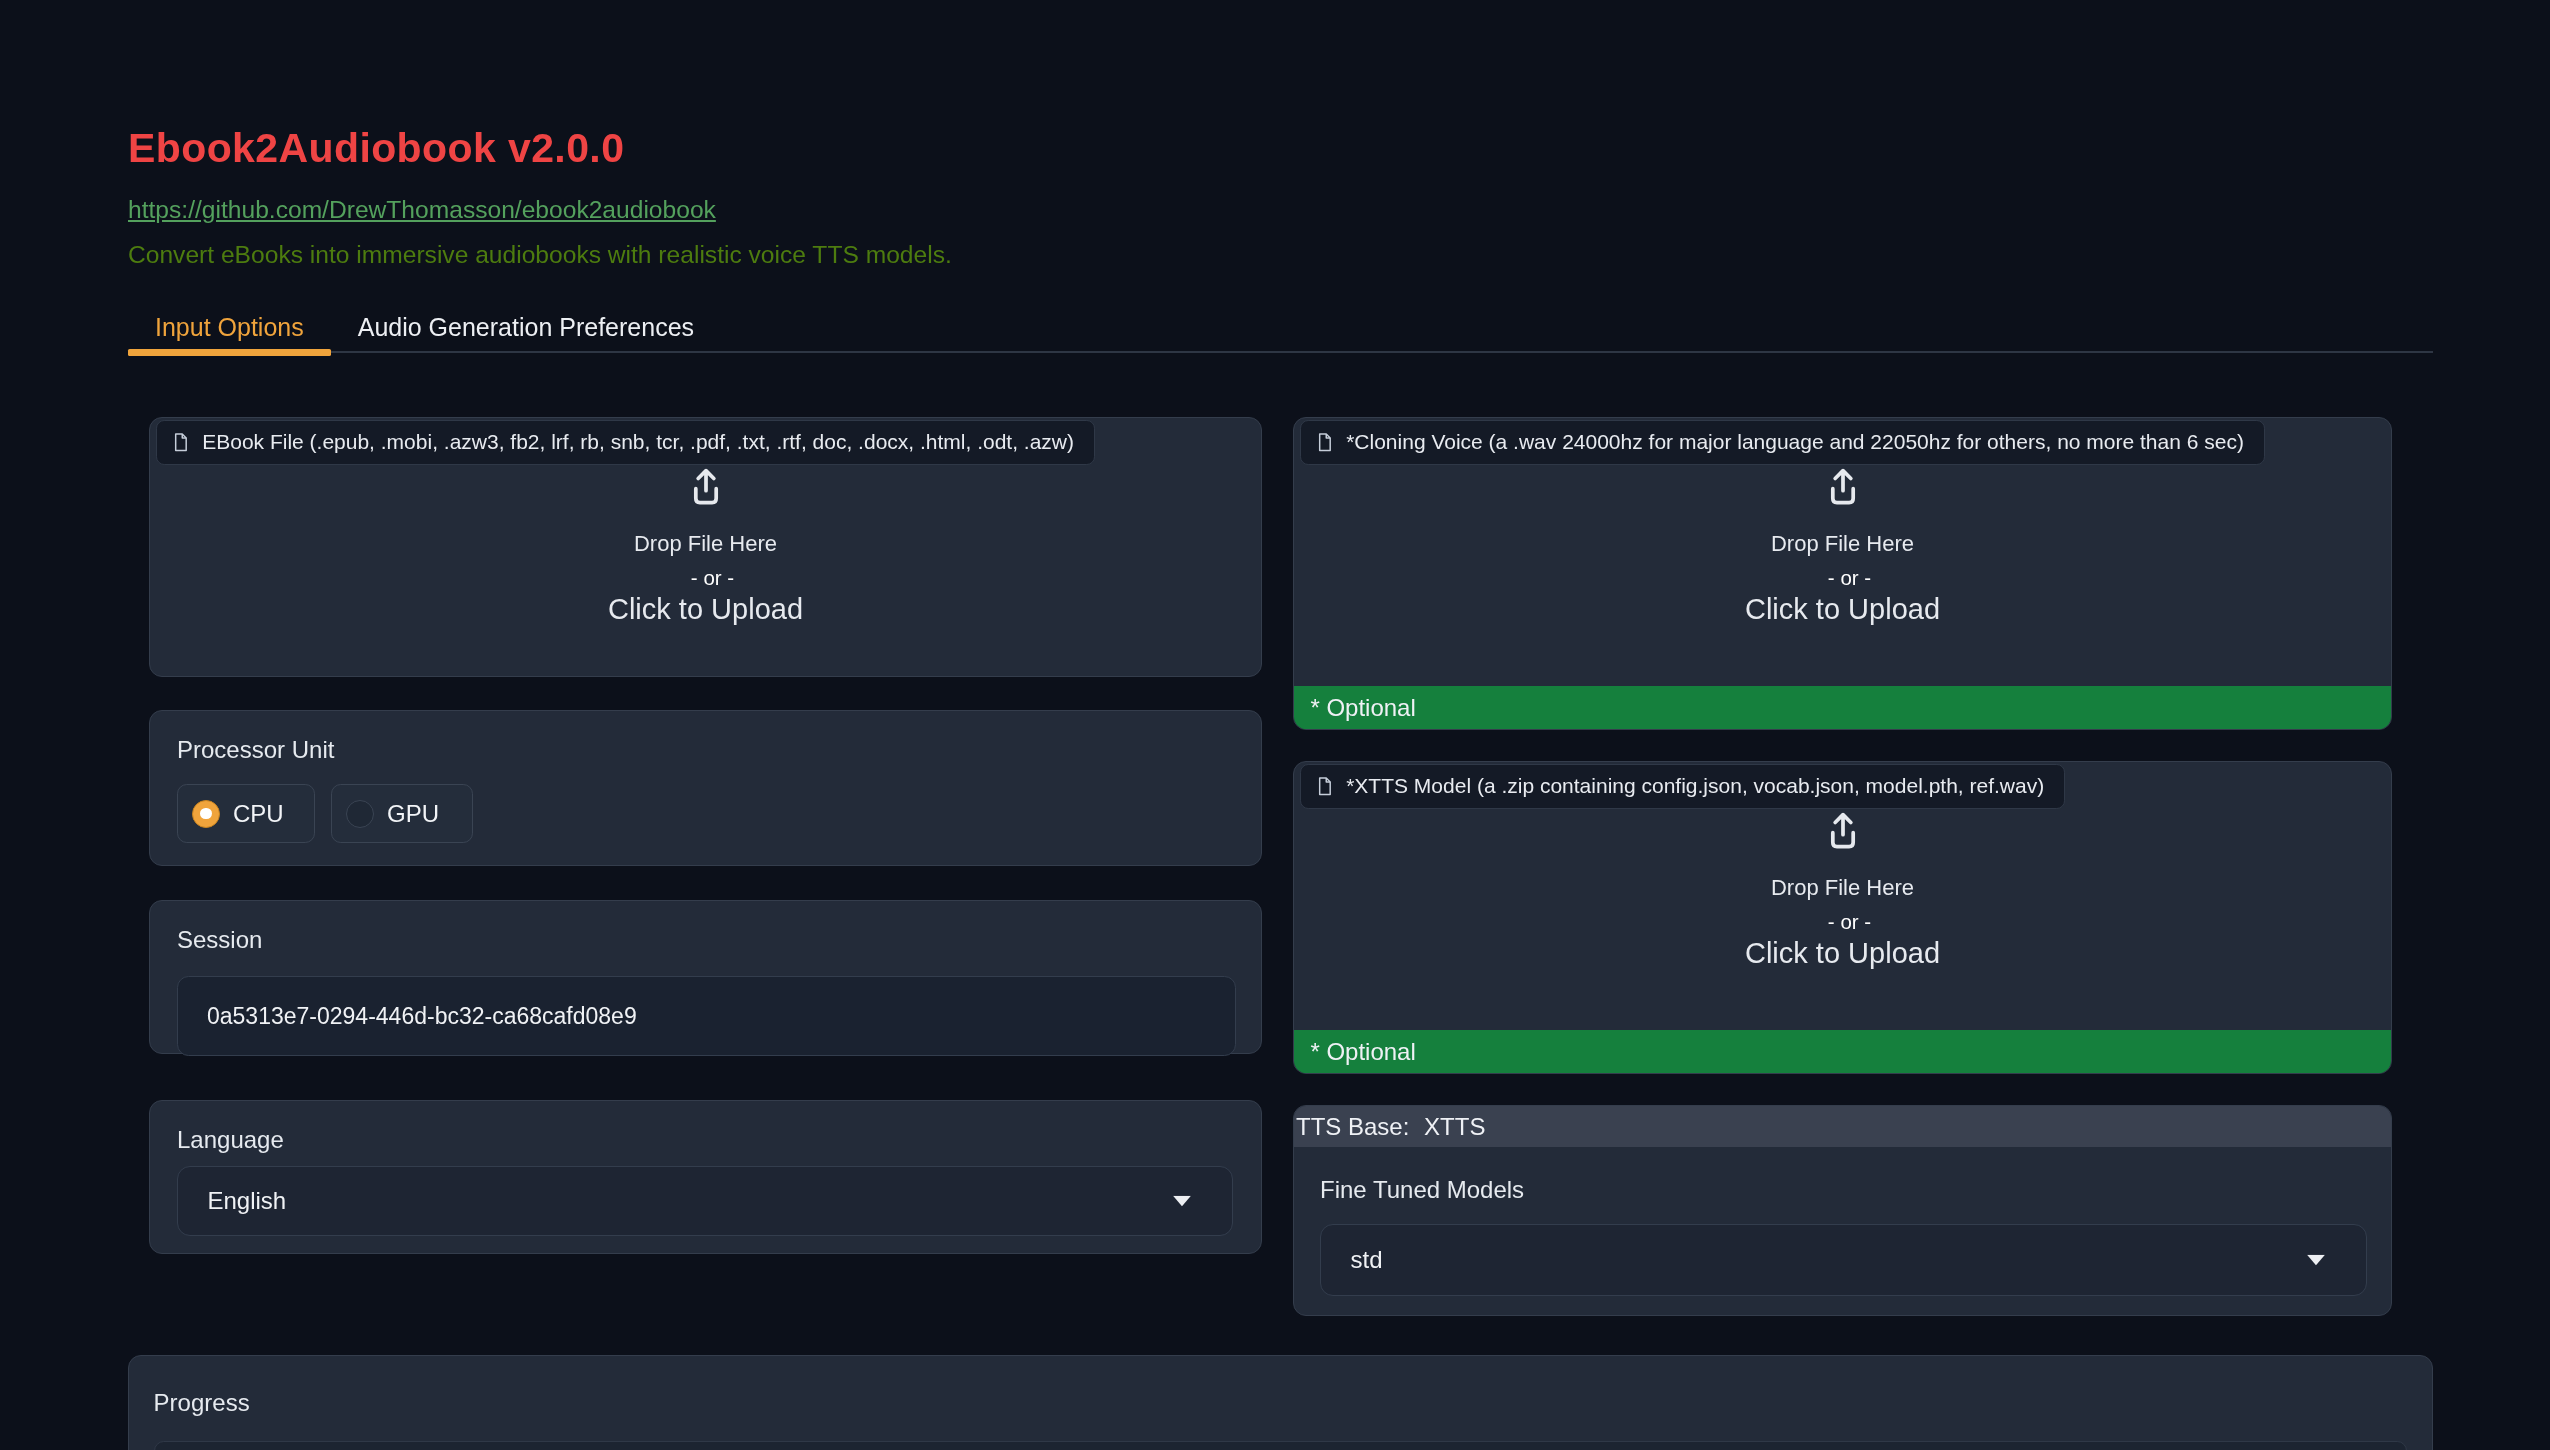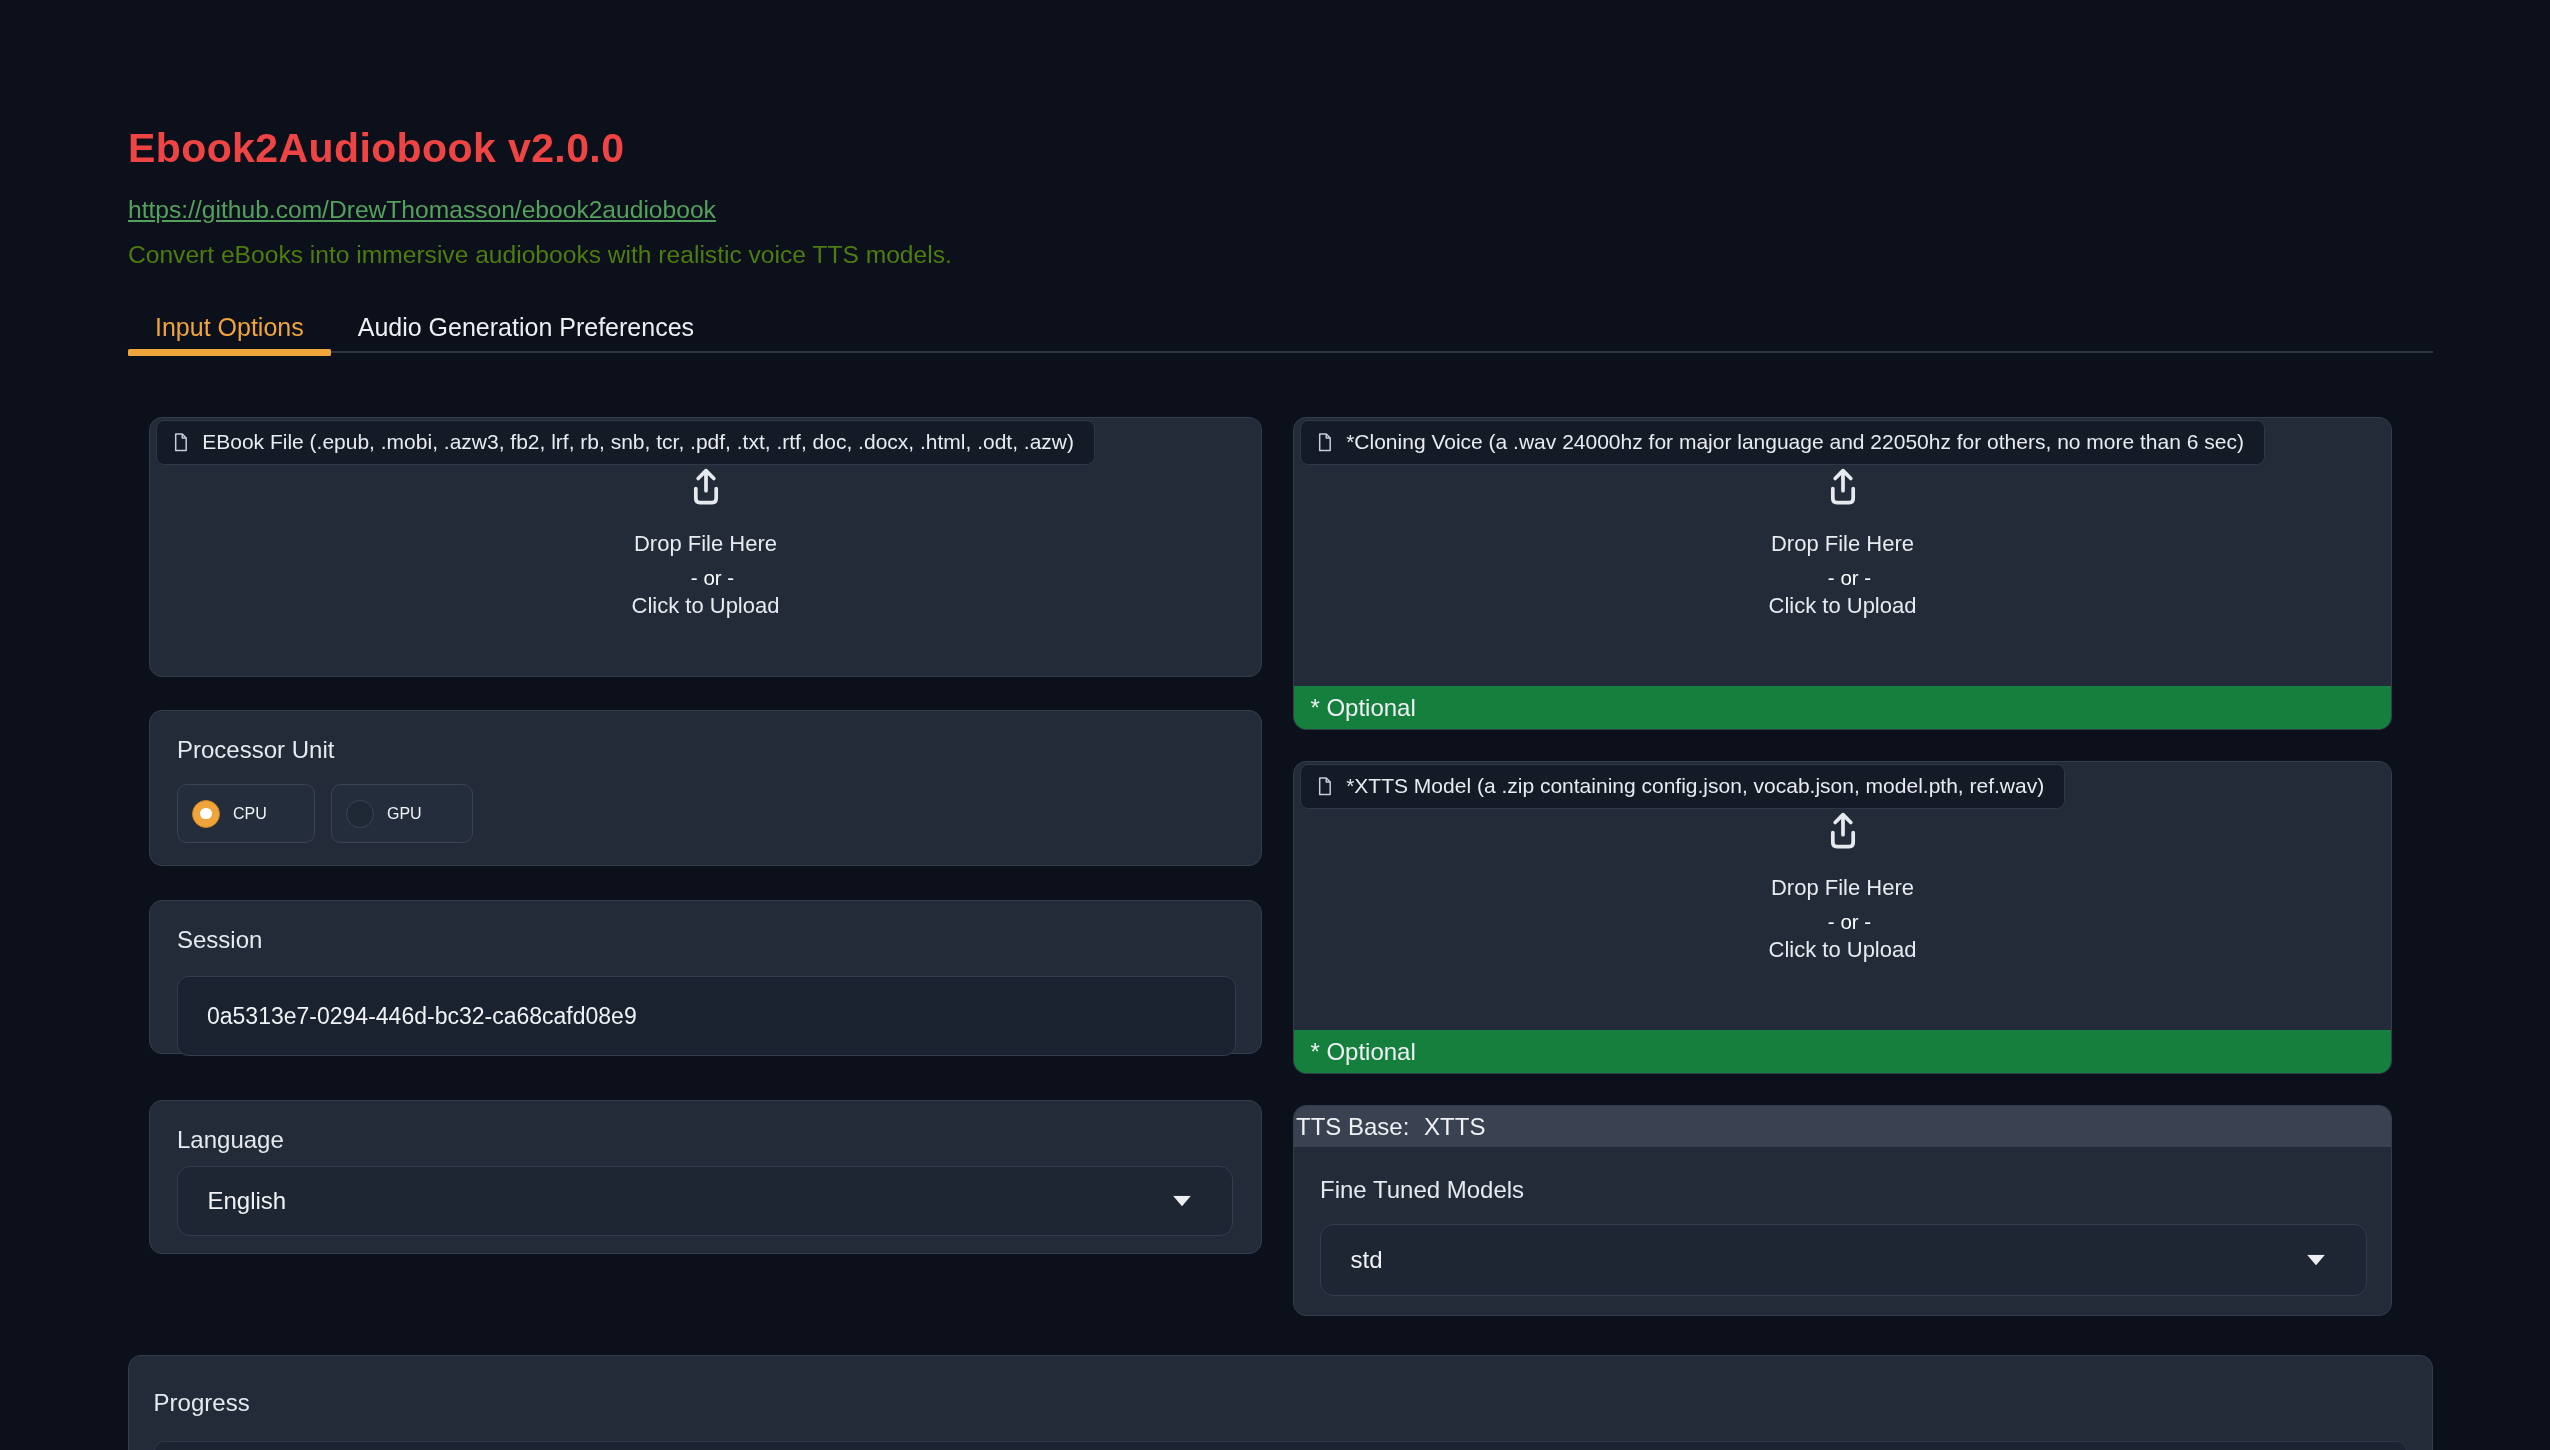--- a/index.html
+++ b/index.html
@@ -26,31 +26,31 @@
   
   .panel{background:#232B39;border:0.8px solid #343D4C;border-radius:13px;box-sizing:border-box;}
   .chip{position:absolute;top:1.6px;left:5.7px;height:43px;display:inline-flex;align-items:center;gap:11.5px;
         padding:0 19.6px 0 13px;background:#141A26;border:0.8px solid #2F3847;border-radius:8.2px;
         font-size:21px;color:#E8EBF0;white-space:nowrap;z-index:2;}
   .dropzone{position:absolute;inset:0;cursor:pointer;}
   .up-icon{position:absolute;top:46px;left:50%;transform:translateX(-50%);width:47px;height:47px;}
   .drop-line{position:absolute;left:0;width:100%;text-align:center;}
   .t-drop{top:113px;font-size:22px;color:#E7EAEF;}
   .t-or{top:148px;font-size:20.5px;color:#ffffff;margin-left:7px;}
-  .t-click{top:175px;font-size:22px;color:#E7EAEF;}
+  .t-click{top:175px;font-size:29px;color:#E7EAEF;}
   .optional{position:absolute;left:0;right:0;bottom:0;height:43px;background:#15803d;
             border-radius:0 0 12.3px 12.3px;display:flex;align-items:center;padding-left:16.4px;
             font-size:24px;color:#EFF1F5;box-sizing:border-box;}
 
   .block-label{font-size:24px;color:#E6EAEF;}
 
   
   .radio-box{position:absolute;top:73px;height:59px;display:flex;align-items:center;gap:13px;
              background:#242D3B;border:0.8px solid #3A4453;border-radius:9.8px;box-sizing:border-box;
-             padding-left:14px;cursor:pointer;font-size:16px;color:#F2F4F7;}
+             padding-left:14px;cursor:pointer;font-size:24px;color:#F2F4F7;}
   .radio-dot{width:28px;height:28px;border-radius:50%;box-sizing:border-box;flex:0 0 auto;}
   .radio-dot.sel{background:#F0A43C;border:0.8px solid #C8831F;position:relative;}
   .radio-dot.sel::after{content:"";position:absolute;left:50%;top:50%;width:11.5px;height:11.5px;margin:-5.7px 0 0 -5.7px;border-radius:50%;background:#FFFFFF;}
   .radio-dot.unsel{background:#1F2835;border:1.6px solid #3A4453;}
 
   
   .textbox{position:absolute;left:27px;width:1059px;height:80px;background:#1A2230;border:0.8px solid #333D4D;
            border-radius:11.5px;box-sizing:border-box;font-family:"Liberation Sans",sans-serif;
            font-size:23px;color:#F0F2F5;padding:0 0 0 29px;outline:none;}
   .select{position:absolute;background:#1E2533;border:0.8px solid #333D4D;border-radius:13px;box-sizing:border-box;

